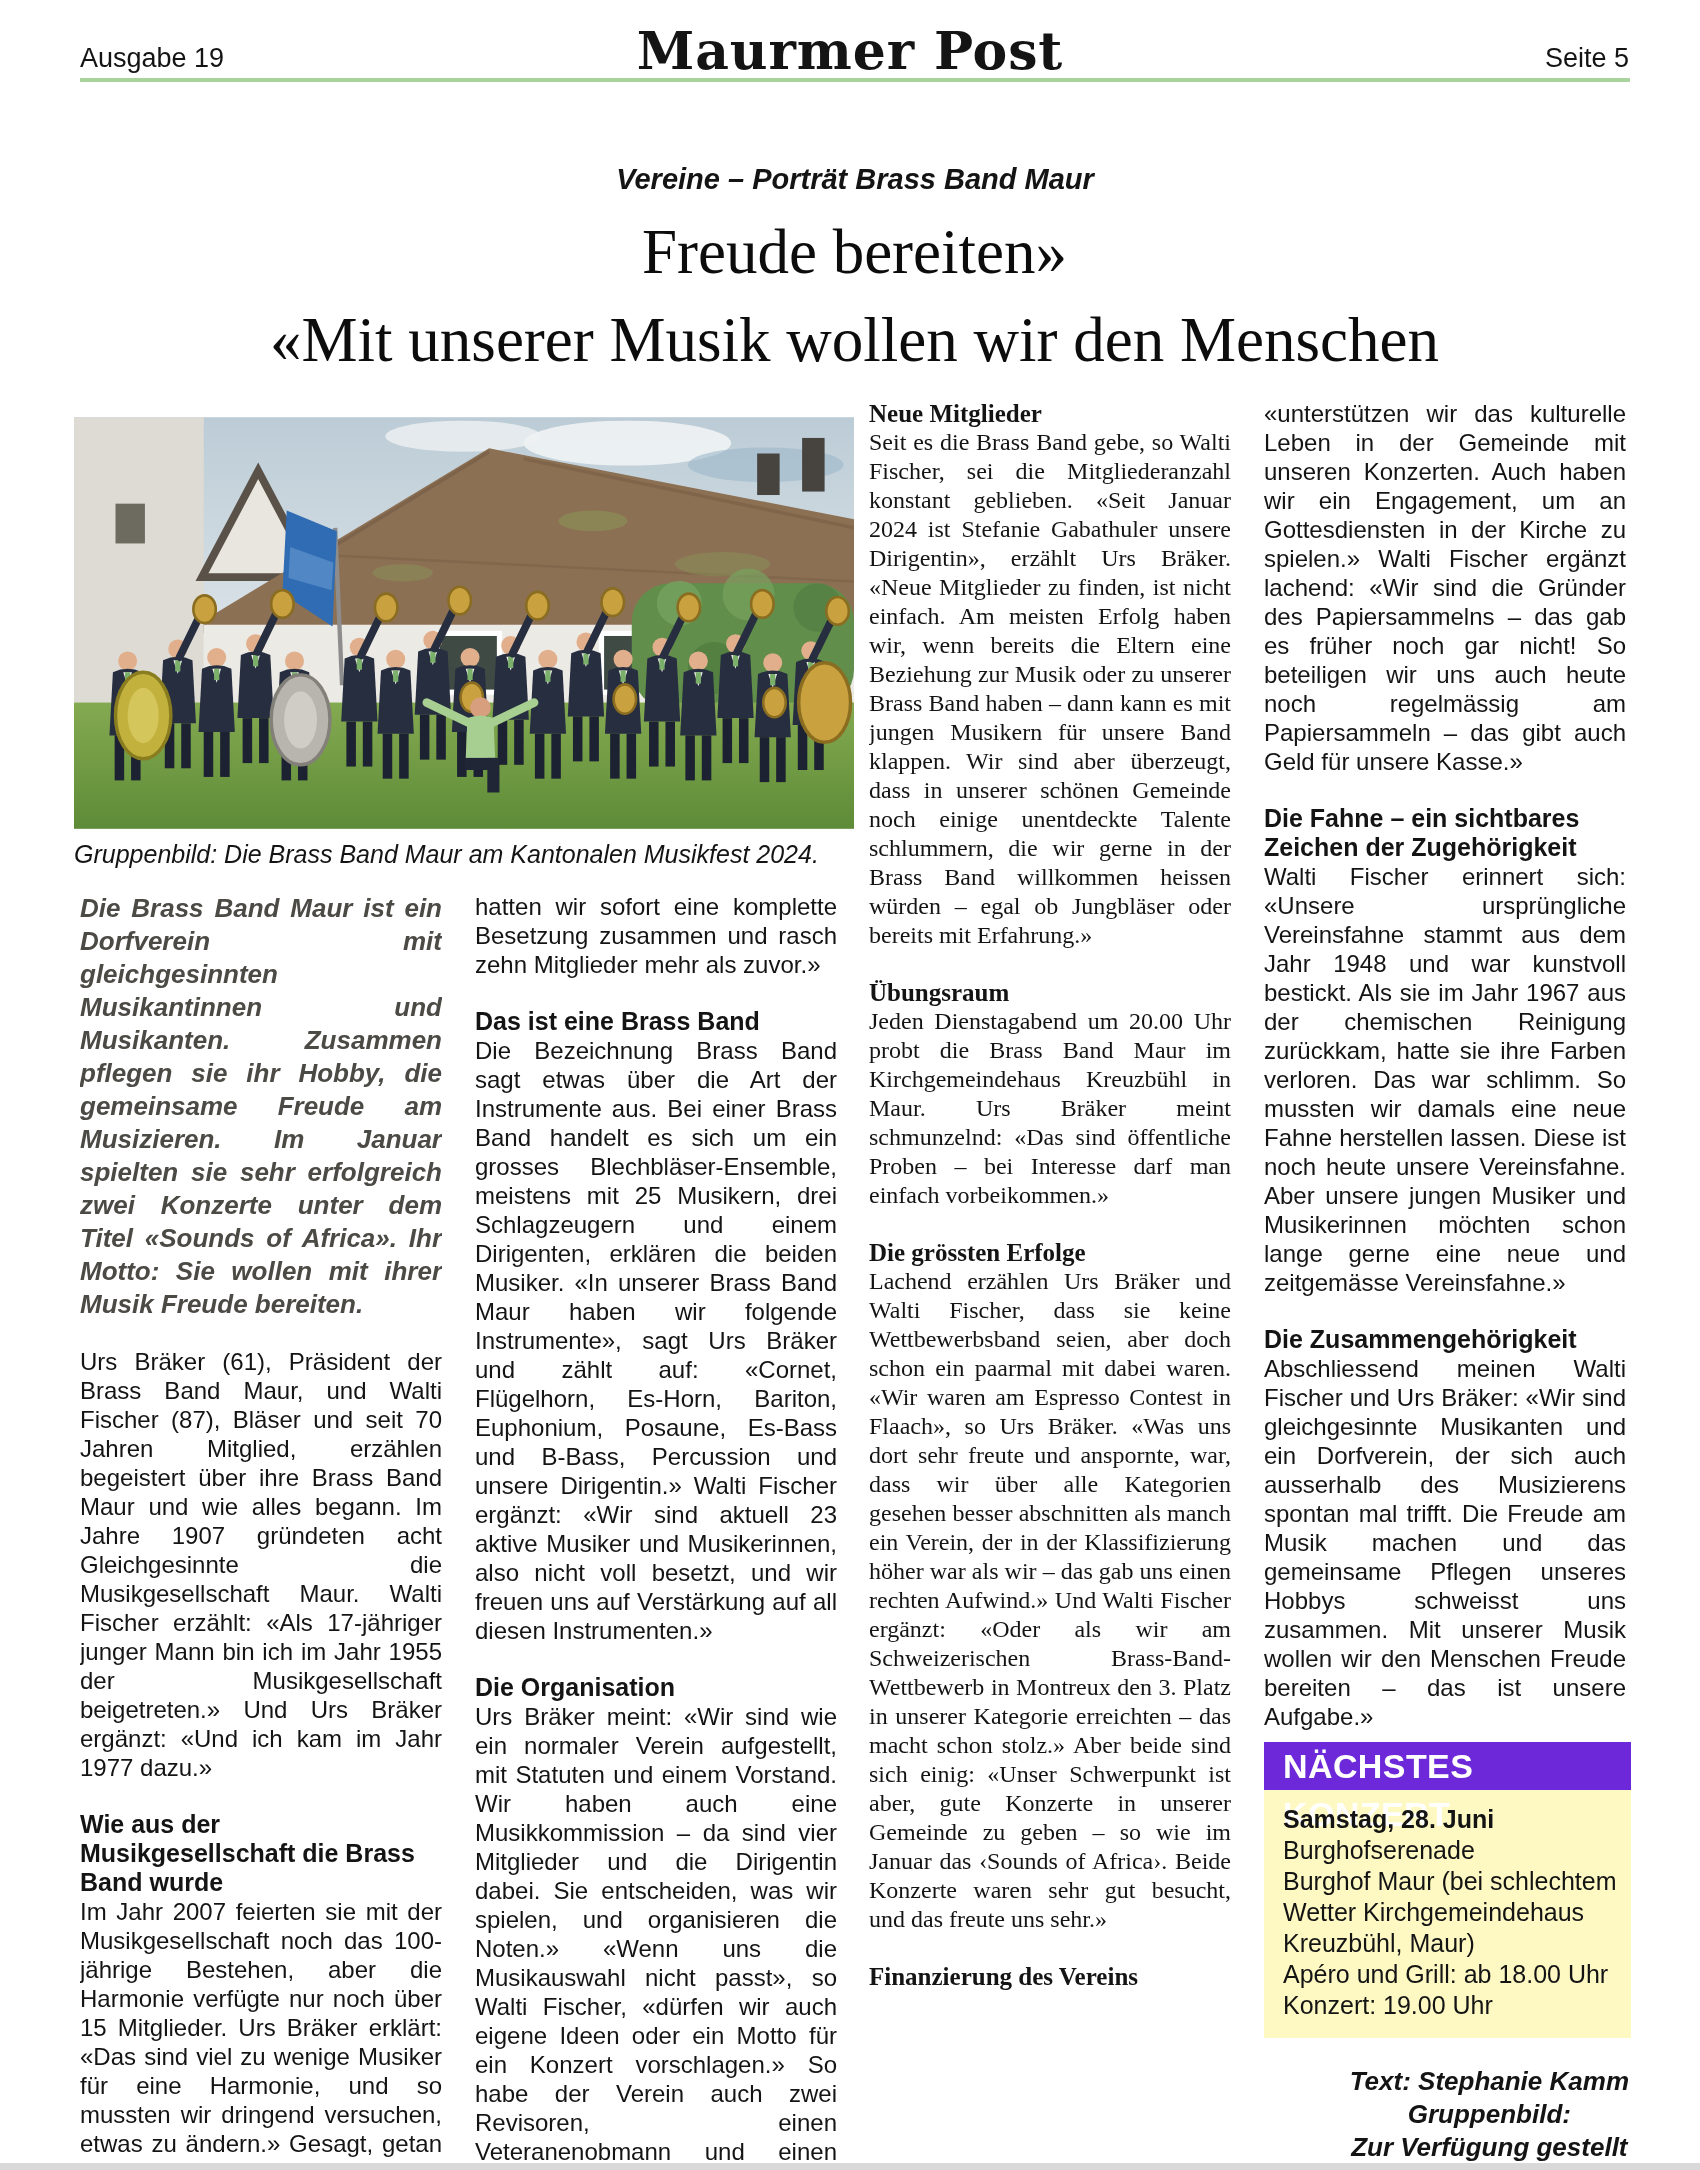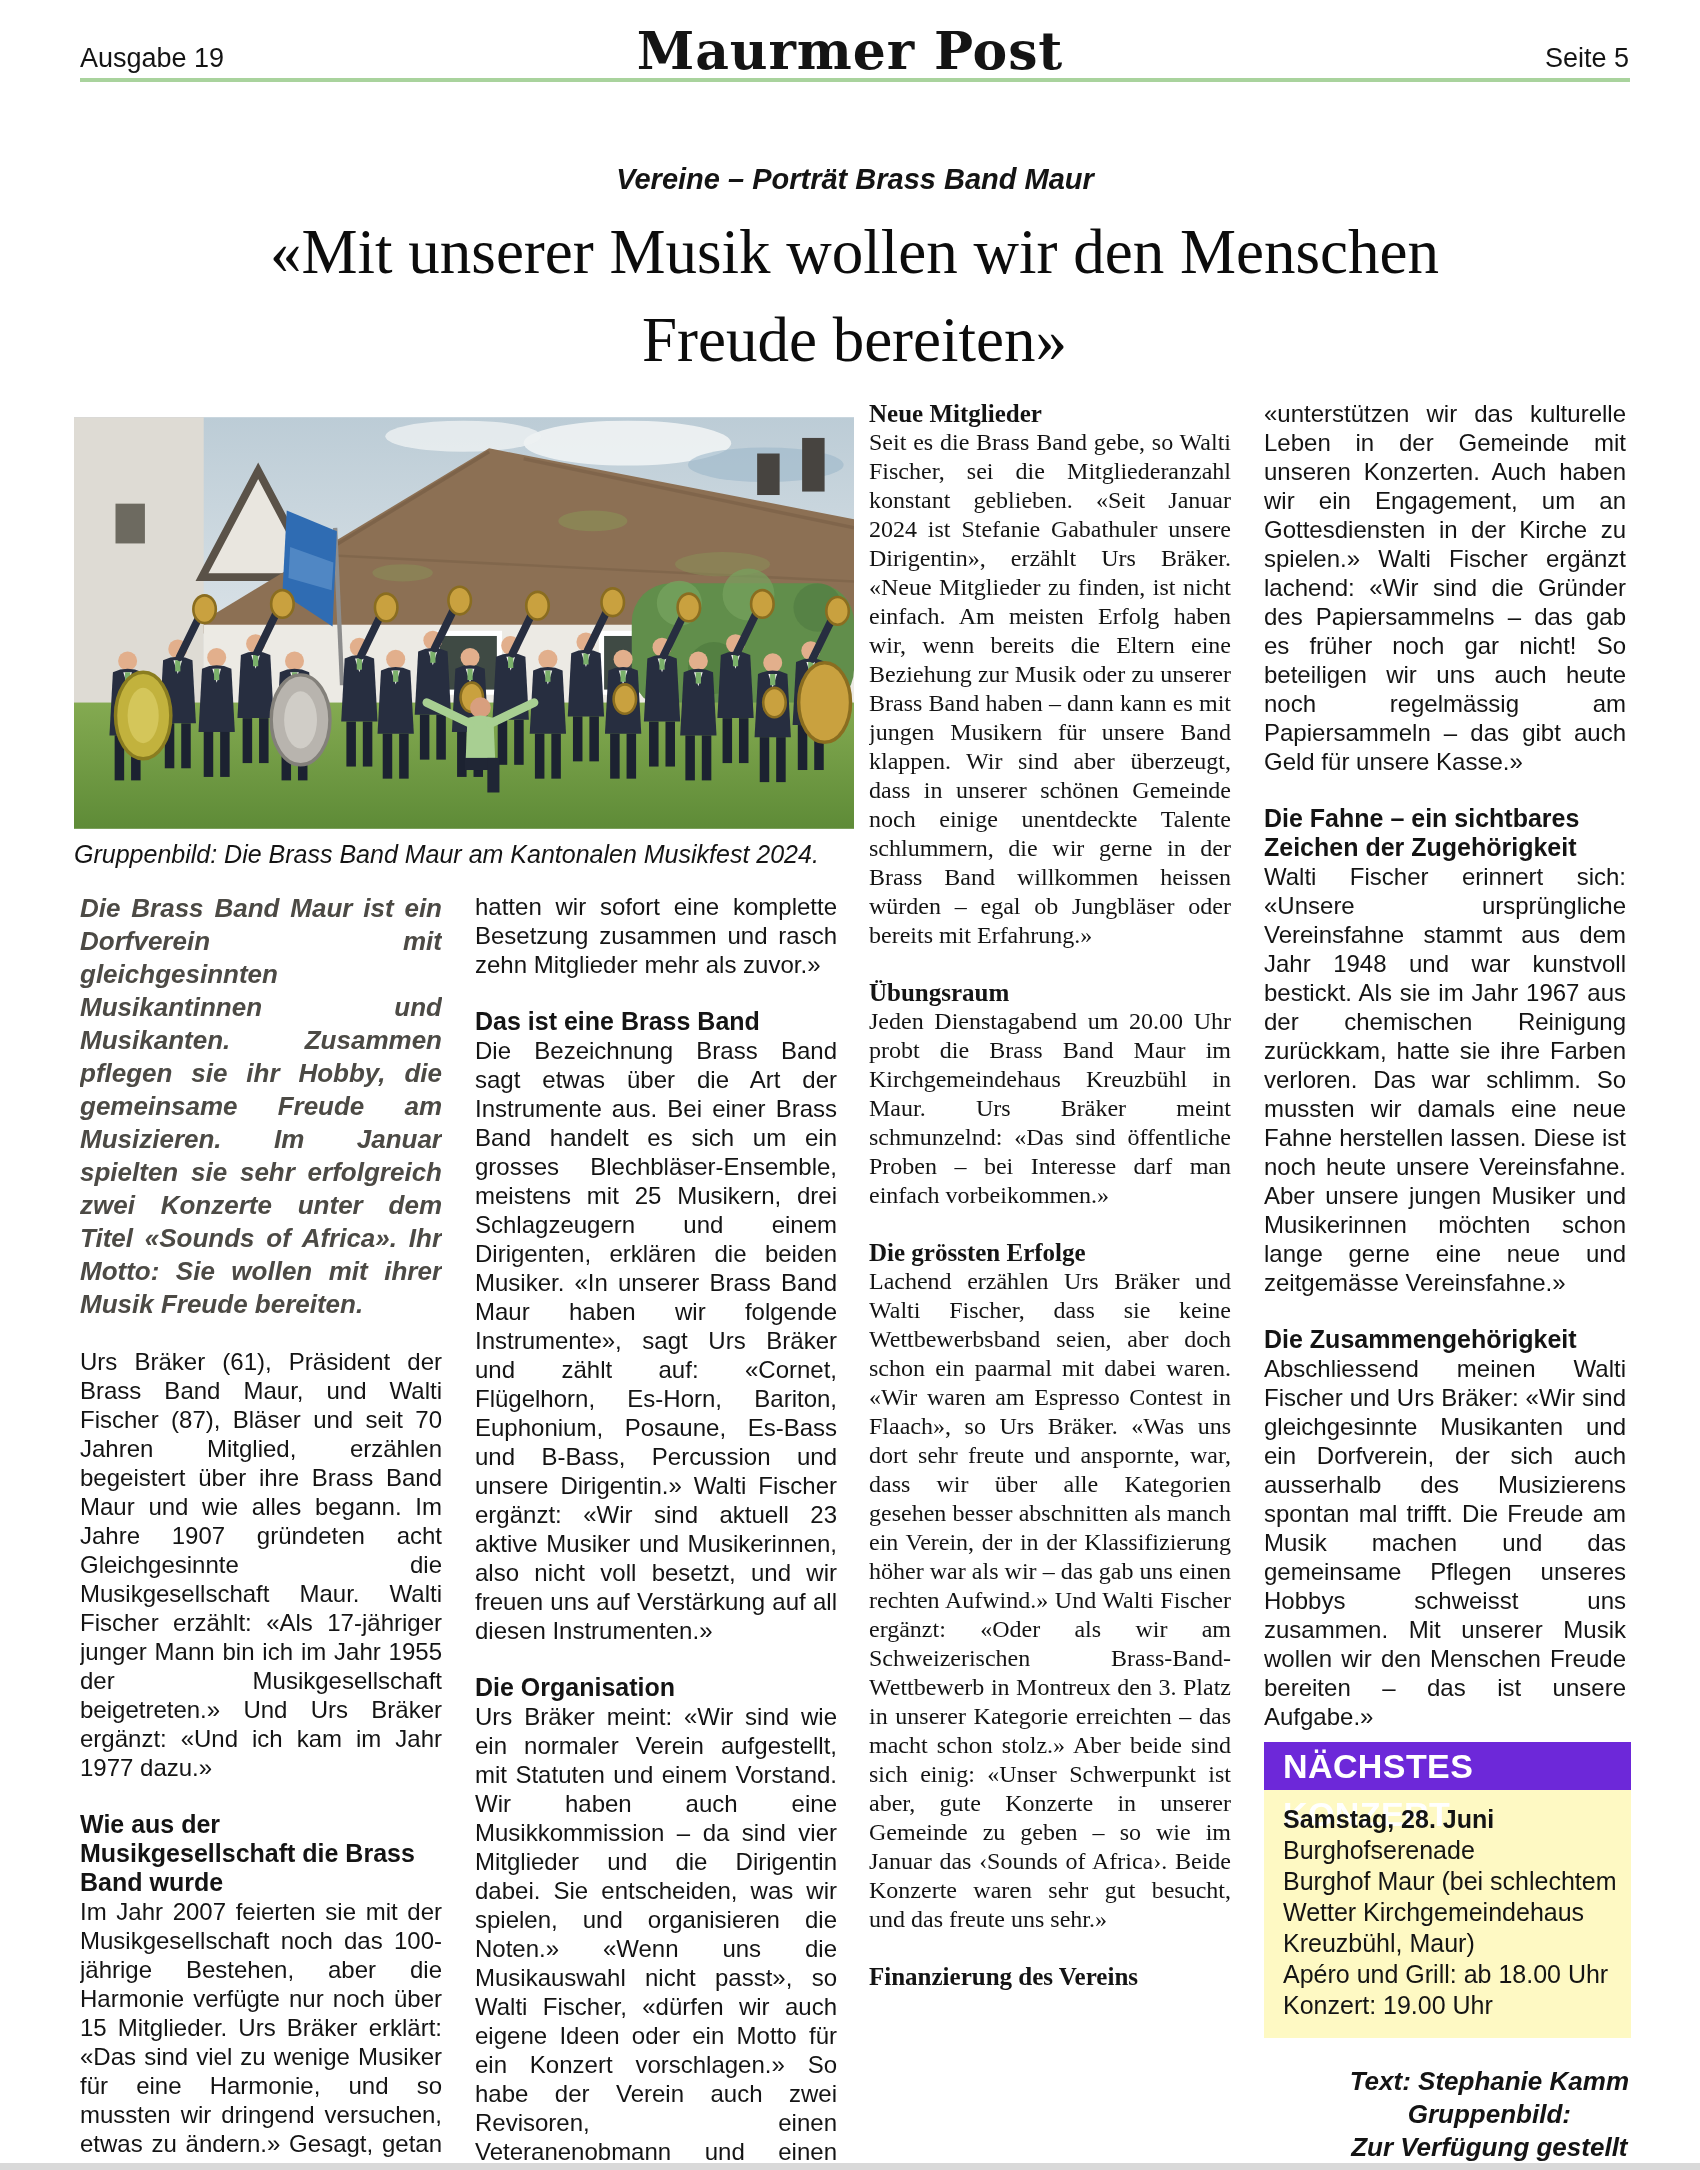--- a/index.html
+++ b/index.html
@@ -60,22 +60,22 @@
 
 <div class="page">
 
   <div class="hdr-issue">Ausgabe 19</div>
   <div class="masthead">Maurmer Post</div>
   <div class="hdr-page">Seite 5</div>
   <div class="hdr-rule"></div>
 
   <div class="kicker">Vereine – Porträt Brass Band Maur</div>
   <div class="headline">
+    <div>Freude bereiten»</div>
     <div>«Mit unserer Musik wollen wir den Menschen</div>
-    <div>Freude bereiten»</div>
   </div>
 
   <div class="photo">
     <svg viewBox="0 0 902 476" width="780" height="412">
       <defs>
         <linearGradient id="sky" x1="0" y1="0" x2="0" y2="1">
           <stop offset="0" stop-color="#bcccd6"></stop>
             <stop offset="1" stop-color="#e4eaed"></stop>
         </linearGradient>
         <linearGradient id="grass" x1="0" y1="0" x2="0" y2="1">

